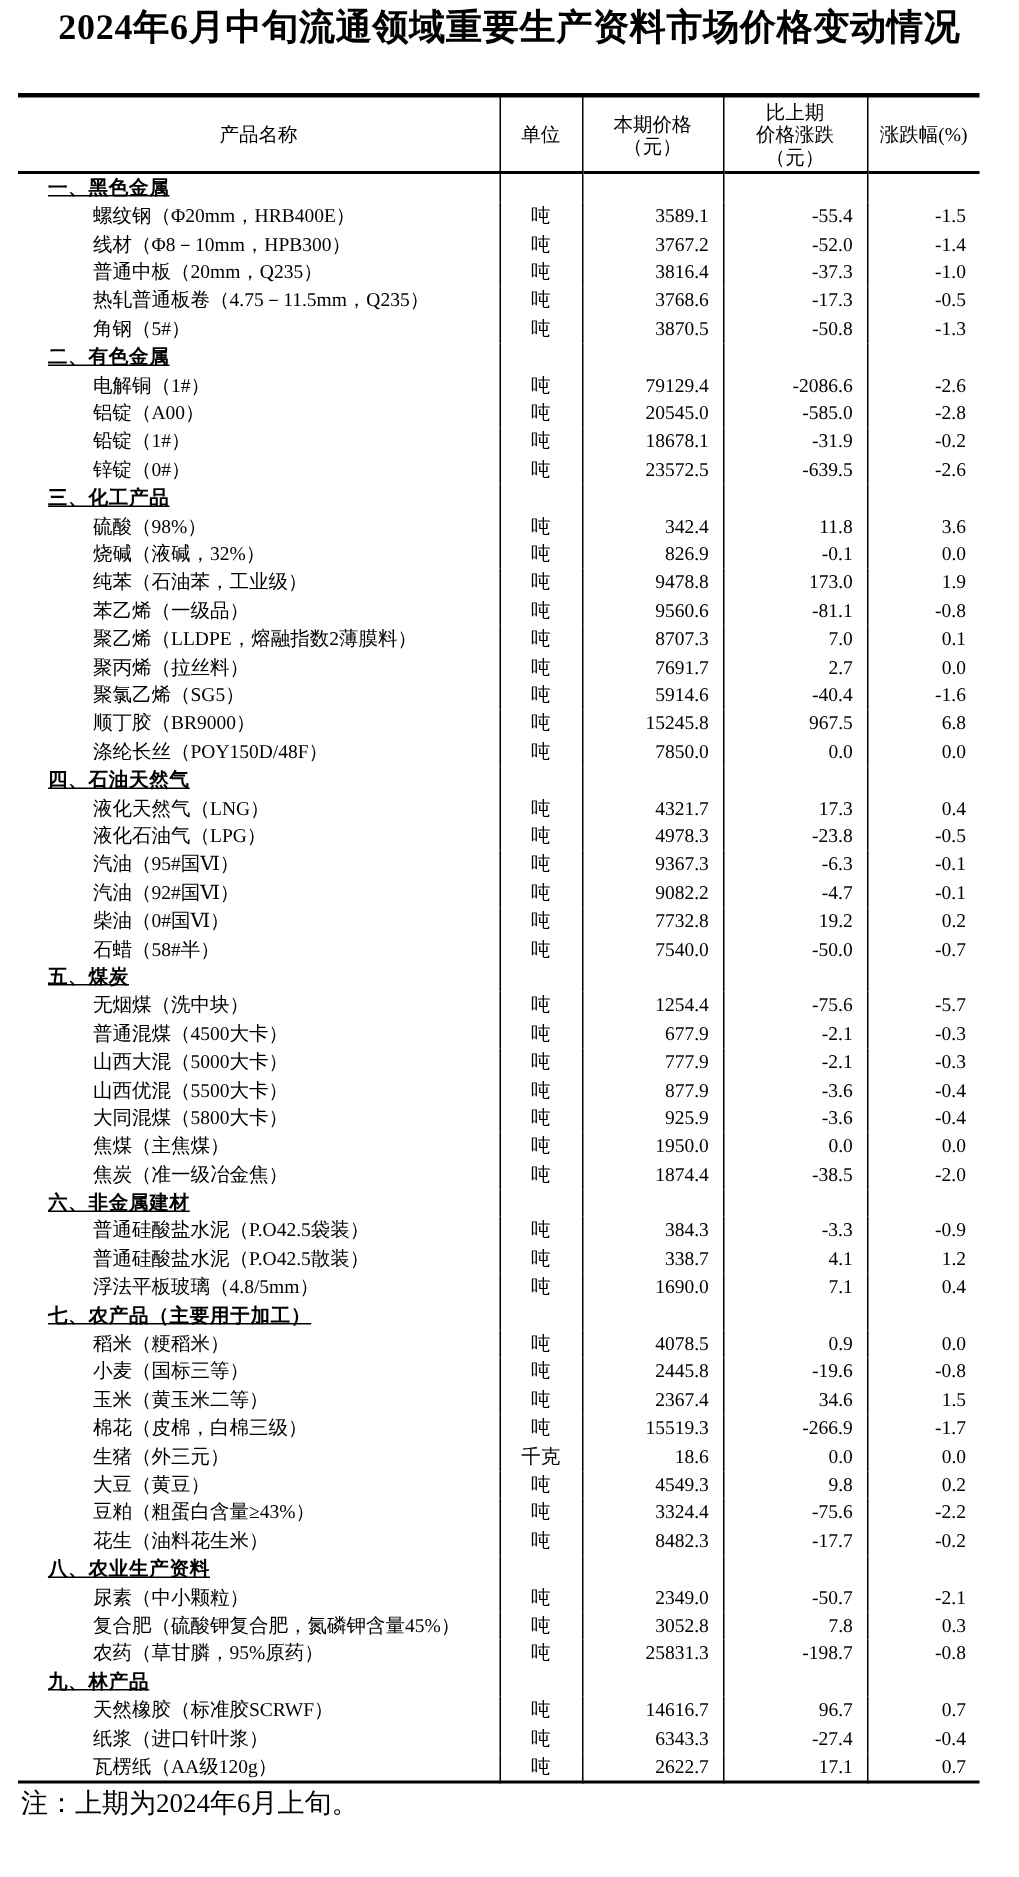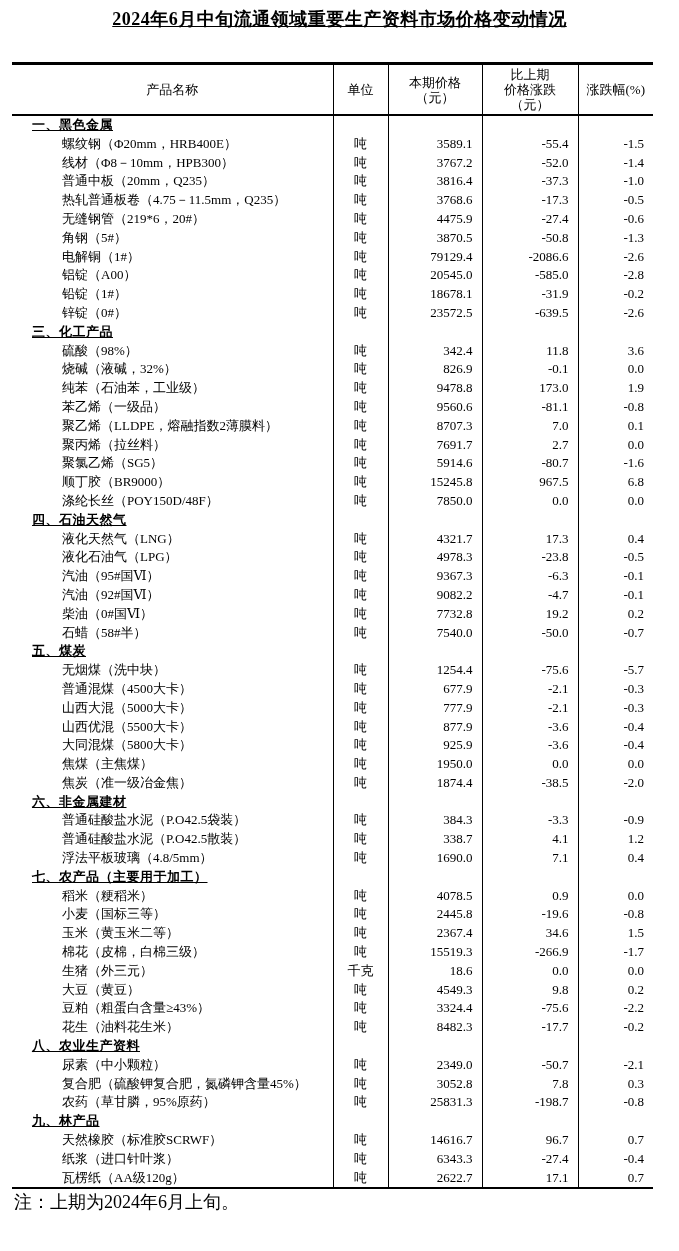--- a/index.html
+++ b/index.html
@@ -11,26 +11,25 @@
   }
   .page {
     position: relative;
     width: 679px;
     height: 1251px;
     background: #ffffff;
     overflow: hidden;
   }
   .title {
     margin: 8px 0 16px 0;
-    font-size: 18px;
+    font-size: 24px;
     font-weight: bold;
     text-align: center;
     line-height: 22px;
     letter-spacing: 0.5px;
-    text-decoration: underline;
   }
   table.price-table {
     border-collapse: collapse;
     table-layout: fixed;
     width: 641px;
     margin: 32px 0 0 12px;
     border-top: 3px solid #000;
     border-bottom: 2px solid #000;
   }
   col.c1 { width: 321px; }
@@ -132,33 +131,33 @@
           <td class="c-num">-1.0</td>
         </tr>
         <tr>
           <td class="c-product">热轧普通板卷（4.75－11.5mm，Q235）</td>
           <td class="c-unit">吨</td>
           <td class="c-num">3768.6</td>
           <td class="c-num">-17.3</td>
           <td class="c-num">-0.5</td>
         </tr>
         <tr>
-          <td class="c-product">无缝钢管（219*6，20#）</td>
-          <td class="c-unit">吨</td>
-          <td class="c-num">4475.9</td>
-          <td class="c-num">-27.4</td>
-          <td class="c-num">-0.6</td>
-        </tr>
-        <tr>
           <td class="c-product">角钢（5#）</td>
           <td class="c-unit">吨</td>
           <td class="c-num">3870.5</td>
           <td class="c-num">-50.8</td>
           <td class="c-num">-1.3</td>
         </tr>
+        <tr class="section-row">
+          <td class="c-product">二、有色金属</td>
+          <td class="c-unit"></td>
+          <td class="c-num"></td>
+          <td class="c-num"></td>
+          <td class="c-num"></td>
+        </tr>
         <tr>
           <td class="c-product">电解铜（1#）</td>
           <td class="c-unit">吨</td>
           <td class="c-num">79129.4</td>
           <td class="c-num">-2086.6</td>
           <td class="c-num">-2.6</td>
         </tr>
         <tr>
           <td class="c-product">铝锭（A00）</td>
           <td class="c-unit">吨</td>
@@ -226,21 +225,21 @@
           <td class="c-product">聚丙烯（拉丝料）</td>
           <td class="c-unit">吨</td>
           <td class="c-num">7691.7</td>
           <td class="c-num">2.7</td>
           <td class="c-num">0.0</td>
         </tr>
         <tr>
           <td class="c-product">聚氯乙烯（SG5）</td>
           <td class="c-unit">吨</td>
           <td class="c-num">5914.6</td>
-          <td class="c-num">-80.7</td>
+          <td class="c-num">-40.4</td>
           <td class="c-num">-1.6</td>
         </tr>
         <tr>
           <td class="c-product">顺丁胶（BR9000）</td>
           <td class="c-unit">吨</td>
           <td class="c-num">15245.8</td>
           <td class="c-num">967.5</td>
           <td class="c-num">6.8</td>
         </tr>
         <tr>

